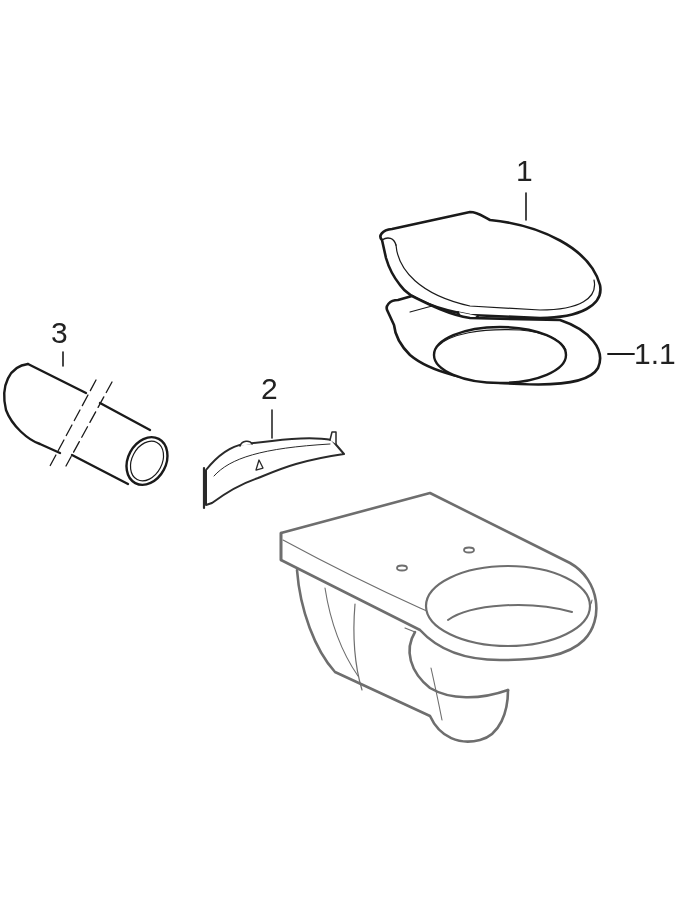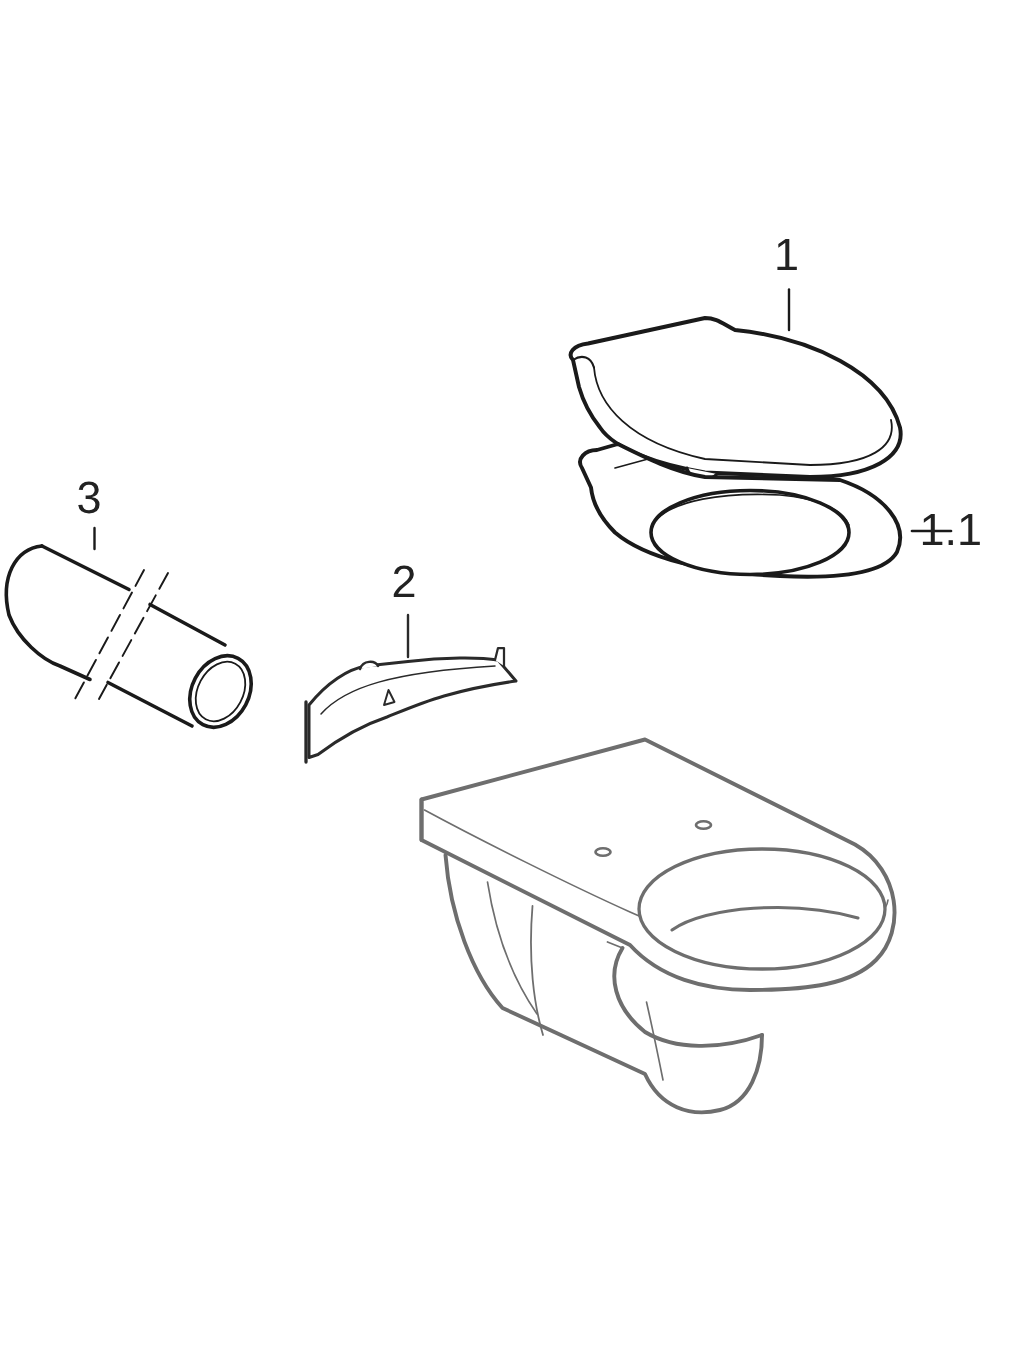--- a/index.html
+++ b/index.html
@@ -21,21 +21,21 @@
     }
     .label {
       position: absolute;
       font-family: "Liberation Sans", sans-serif;
       font-size: 30px;
       color: #222222;
       line-height: 1;
       white-space: nowrap;
     }
     .label-1   { left: 516px; top: 156px; }
-    .label-1-1 { left: 613px; top: 339px; }
+    .label-1-1 { left: 634px; top: 339px; }
     .label-2   { left: 261px; top: 374px; }
     .label-3   { left: 51px;  top: 318px; }
   </style>
 </head>
 <body>
 
 <div class="canvas">
   <svg width="680" height="900" viewBox="0 0 680 900" xmlns="http://www.w3.org/2000/svg">
 
     <g fill="#ffffff" stroke="#1a1a1a" stroke-width="2.6" stroke-linejoin="round" stroke-linecap="round">

